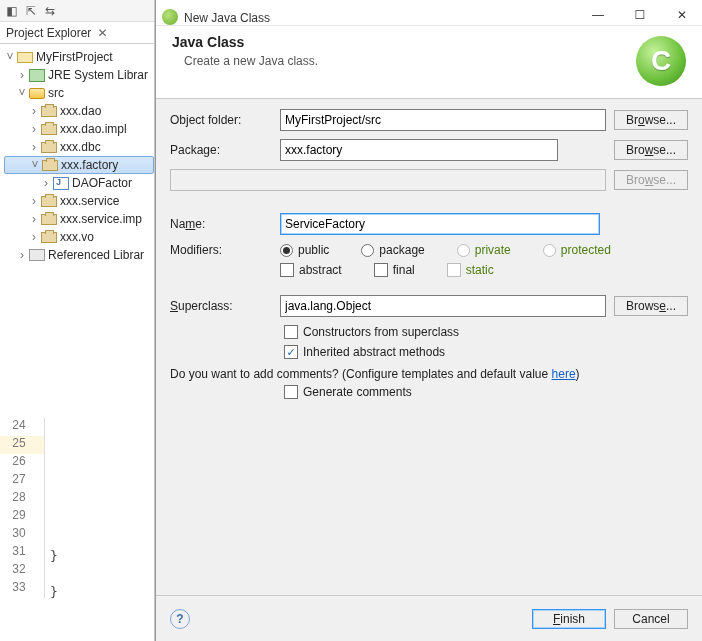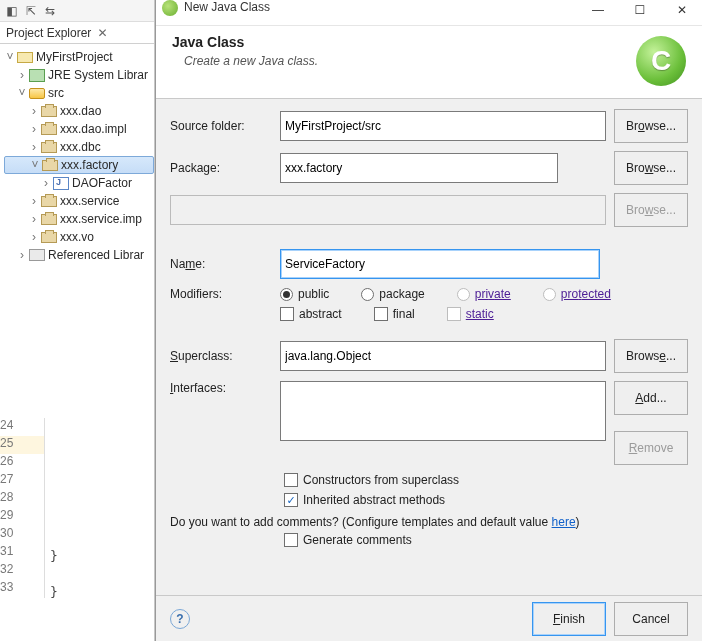--- a/index.html
+++ b/index.html
@@ -23,58 +23,58 @@
   .package-icon { background:#e9d7a7; border:1px solid #b59a55; width:13px; height:11px; position:relative;}
   .package-icon::after{content:"";position:absolute;left:3px;top:-3px;width:7px;height:3px;background:#e9d7a7;border:1px solid #b59a55;border-bottom:none;}
   .jar-icon { background:#b9e0b3; border:1px solid #5a9e50; width:10px; height:13px;}
   .java-icon { background:#fff; border:1px solid #5a86c6; width:11px; height:13px; position:relative;}
   .java-icon::after{content:"J"; position:absolute; font-size:9px; color:#4a6faf; left:2px; top:-1px; font-weight:bold;}
   .lib-icon { background:#eaeaea; border:1px solid #999; width:12px; height:12px;}
   .proj-icon { background:#f7e9b0; border:1px solid #c6a945; width:14px; height:11px;}
 
   
   .gutter { position:absolute; left:0; top:418px; width:45px; }
-  .ln { height:18px; text-align:left; padding-right:6px; color:#787878; background:#fff; border-right:1px solid #ddd;}
+  .ln { height:18px; text-align:center; padding-right:6px; color:#787878; background:#fff; border-right:1px solid #ddd;}
   .ln.hl { background:#fef6df; }
   .brace-area { position:absolute; left:50px; top:548px; }
   .brace { color:#444; font-family: Consolas, monospace; font-size:13px; height:18px; }
 
   
   .dialog { position:absolute; left:155px; top:0; width:547px; height:641px; border-left:1px solid #999; background:#f0f0f0; display:flex; flex-direction:column; }
-  .titlebar { height:26px; background:#fff; display:flex; align-items:flex-start; padding:0 6px; border-bottom:1px solid #e6e6e6; }
+  .titlebar { height:26px; background:#fff; display:flex; align-items:flex-end; padding:0 6px; border-bottom:1px solid #e6e6e6; }
   .titlebar .ticon { width:16px; height:16px; margin-right:6px; background:radial-gradient(circle at 6px 6px,#b7e27a,#6aae2f); border-radius:50%; }
   .title-text { flex:1; color:#333; }
   .winbtns { display:flex; gap:14px; margin-left:auto; }
   .winbtn { width:28px; height:20px; display:flex; align-items:center; justify-content:center; color:#333; }
 
   .banner { background:#fff; padding:8px 16px 12px 16px; border-bottom:1px solid #c9c9c9; display:flex; }
   .banner-left { flex:1; }
   .banner-title { font-size:14px; font-weight:600; color:#222; margin-bottom:4px;}
-  .banner-sub { color:#555; padding-left:12px;font-style:italic; }
+  .banner-sub { color:#555; padding-left:12px; }
   .banner-icon { width:50px; height:50px; border-radius:50%; background:radial-gradient(circle at 18px 16px,#c4f29a,#6bbf3a 60%,#3f8f1f); display:flex; align-items:center; justify-content:center; margin-top:2px;}
   .banner-icon span { color:#fff; font-size:28px; font-weight:700; text-shadow:0 1px 1px rgba(0,0,0,.3);}
 
   .form { padding:10px 14px; flex:1; overflow:hidden; }
   .form-row { display:flex; align-items:center; margin-bottom:8px; }
   .form-label { width:110px; color:#222; }
   .form-label .mn { text-decoration: underline; }
-  .text-input { flex:1; height:30px; border:1px solid #7a7a7a; padding:8px 4px; background:#fff; }
+  .text-input { flex:1; height:22px; border:1px solid #7a7a7a; padding:8px 4px; background:#fff; }
   .text-input.blue { border:1px solid #3695ef; box-shadow: inset 0 0 0 1px #a8d2fb; }
   .text-input[disabled]{ background:#f0f0f0; color:#888; border-color:#bbb;}
-  .btn { height:34px; min-width:74px; margin-left:8px; background:#efefef; border:1px solid #adadad; padding:0 10px; color:#222; }
+  .btn { height:20px; min-width:74px; margin-left:8px; background:#efefef; border:1px solid #adadad; padding:0 10px; color:#222; }
   .btn .mn { text-decoration:underline;}
   .btn[disabled]{ color:#9b9b9b; }
   .chk { width:14px; height:14px; border:1px solid #6f6f6f; background:#fff; margin-right:5px; display:inline-flex; align-items:center; justify-content:center;}
   .chk.checked::after{ content:"✓"; font-size:11px; color:#1665c1; line-height:11px;}
   .radio { width:13px; height:13px; border:1px solid #6f6f6f; border-radius:50%; background:#fff; margin-right:5px; display:inline-flex; align-items:center; justify-content:center;}
   .radio.on::after{ content:""; width:7px; height:7px; background:#333; border-radius:50%; }
   .radio.dis,.chk.dis{ border-color:#bdbdbd; }
   .opt-row { display:flex; align-items:center; gap:32px; padding-left:0; }
   .opt { display:flex; align-items:center; color:#222; }
-  .opt.muted { color:#4c1d95;text-decoration:underline; }
+  .opt.muted { color:#4d7c0f; }
   .interfaces-box { flex:1; height:60px; border:1px solid #7a7a7a; background:#fff; }
   .link { color:#1060c9; text-decoration:underline; cursor:pointer;}
   .question { margin-top:8px; color:#222; }
   .sub-opts { padding-left:114px; display:flex; flex-direction:column; gap:6px; margin-top:4px;}
 
   .footer { height:46px; border-top:1px solid #c9c9c9; display:flex; align-items:center; padding:0 14px; }
   .help-icon { width:20px; height:20px; border:1px solid #7aa7d6; border-radius:50%; display:flex; align-items:center; justify-content:center; color:#3a6fad; font-weight:700;}
   .footer-spacer { flex:1; }
   .btn.primary { border:1px solid #3695ef; box-shadow: inset 0 0 0 1px #a8d2fb; }
 </style>
@@ -201,21 +201,21 @@
       <div class="banner-sub">Create a new Java class.</div>
     </div>
     <div class="banner-icon">
         <span>C</span>
       </div>
   </div>
 
   <div class="form">
 
     <div class="form-row">
-      <span class="form-label"><span>Source folder:</span></span>
+      <span class="form-label"><span>Object folder:</span></span>
       <input class="text-input" value="MyFirstProject/src" style="">
       <button class="btn"><span>Br<span class="mn">o</span>wse...</span></button>
     </div>
 
     <div class="form-row">
       <span class="form-label"><span>Package:</span></span>
       <input class="text-input" style="flex: 0 0 278px;" value="xxx.factory">
       <span style="flex:1"></span>
       <button class="btn"><span>Bro<span class="mn">w</span>se...</span></button>
     </div>
@@ -271,28 +271,20 @@
     </div>
 
     <div style="height:10px"></div>
 
     <div class="form-row">
       <span class="form-label"><span><span class="mn">S</span>uperclass:</span></span>
       <input class="text-input" value="java.lang.Object" style="">
       <button class="btn"><span>Brows<span class="mn">e</span>...</span></button>
     </div>
 
-    <div class="form-row" style="align-items:flex-start">
-      <span class="form-label"><span><span class="mn">I</span>nterfaces:</span></span>
-      <div class="interfaces-box"></div>
-      <div style="display:flex; flex-direction:column; gap:16px; margin-left:8px;">
-        <button class="btn" style="margin-left:0"><span><span class="mn">A</span>dd...</span></button>
-        <button class="btn" style="margin-left:0" disabled=""><span><span class="mn">R</span>emove</span></button>
-      </div>
-    </div>
 
     <div class="sub-opts">
       <span class="opt">
           <span class="chk"></span>
           <span><span class="mn">C</span>onstructors from superclass</span>
         </span>
       <span class="opt">
           <span class="chk checked"></span>
           <span>In<span class="mn">h</span>erited abstract methods</span>
         </span>

